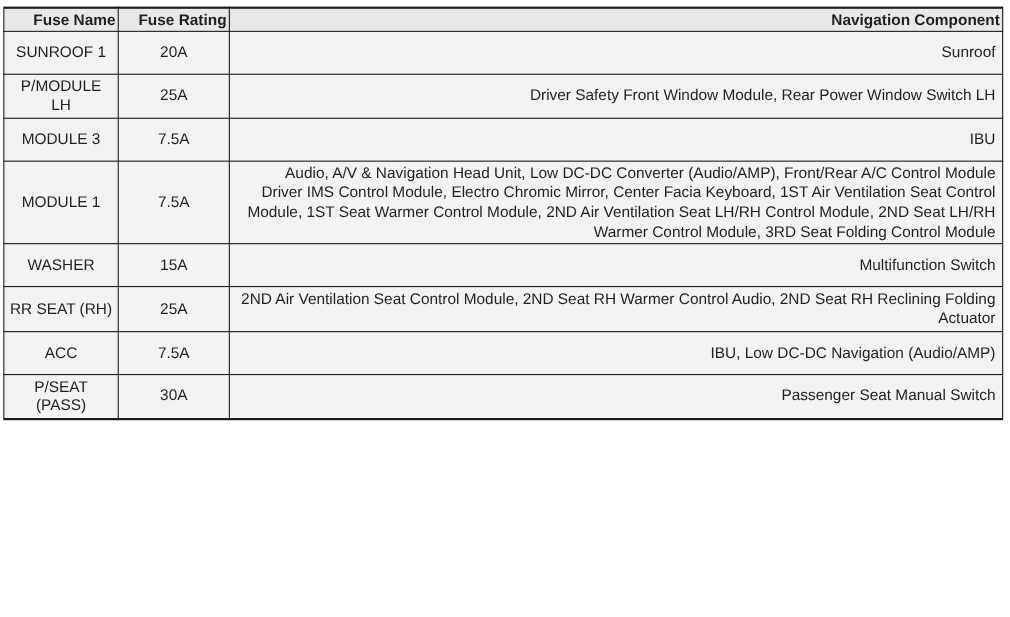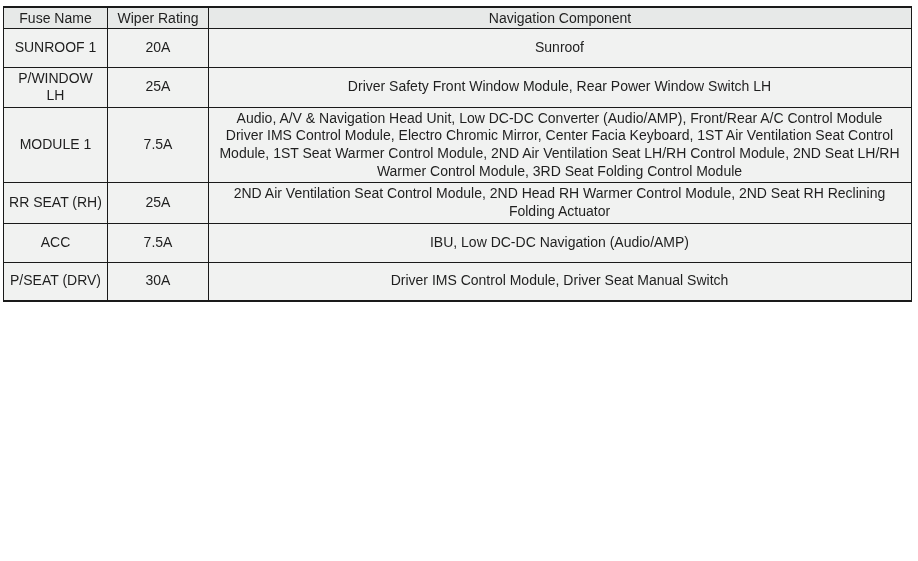--- a/index.html
+++ b/index.html
@@ -30,89 +30,100 @@
   table.fuse-table td {
     border: 1px solid var(--border-color, #1a1a1a);
     vertical-align: middle;
     box-sizing: border-box;
   }
   col.c-name   { width: 104px; }
   col.c-rating { width: 101px; }
   col.c-comp   { width: 703px; }
   thead th {
     background: var(--header-bg, #e7e9e8);
-    font-weight: normal;
-    text-align: center;
+    font-weight: bold;
+    text-align: right;
     height: 21px;
     padding: 1px 2px;
     font-size: 14px;
   }
   tbody td {
     background: var(--row-bg, #f1f2f1);
     height: 39px;
     padding: 2px 4px;
     line-height: 1.26;
   }
   tbody td.name,
   tbody td.rating {
     text-align: center;
     white-space: pre-line;
   }
   tbody td.component {
-    text-align: center;
+    text-align: right;
     padding-left: 5px;
     padding-right: 6px;
     white-space: pre-line;
   }
 </style>
 </head>
 <body>
 
 <div class="page">
   <table class="fuse-table">
     <colgroup>
       <col class="c-name">
       <col class="c-rating">
       <col class="c-comp">
     </colgroup>
     <thead>
       <tr>
         <th>Fuse Name</th>
-        <th>Wiper Rating</th>
+        <th>Fuse Rating</th>
         <th>Navigation Component</th>
       </tr>
     </thead>
     <tbody>
         <tr>
           <td class="name">SUNROOF 1</td>
           <td class="rating">20A</td>
           <td class="component">Sunroof</td>
         </tr>
         <tr>
-          <td class="name">P/WINDOW
+          <td class="name">P/MODULE
 LH</td>
           <td class="rating">25A</td>
           <td class="component">Driver Safety Front Window Module, Rear Power Window Switch LH</td>
+        </tr>
+        <tr>
+          <td class="name">MODULE 3</td>
+          <td class="rating">7.5A</td>
+          <td class="component">IBU</td>
         </tr>
         <tr>
           <td class="name">MODULE 1</td>
           <td class="rating">7.5A</td>
           <td class="component">Audio, A/V &amp; Navigation Head Unit, Low DC-DC Converter (Audio/AMP), Front/Rear A/C Control Module
 Driver IMS Control Module, Electro Chromic Mirror, Center Facia Keyboard, 1ST Air Ventilation Seat Control Module, 1ST Seat Warmer Control Module, 2ND Air Ventilation Seat LH/RH Control Module, 2ND Seat LH/RH Warmer Control Module, 3RD Seat Folding Control Module</td>
         </tr>
         <tr>
+          <td class="name">WASHER</td>
+          <td class="rating">15A</td>
+          <td class="component">Multifunction Switch</td>
+        </tr>
+        <tr>
           <td class="name">RR SEAT (RH)</td>
           <td class="rating">25A</td>
-          <td class="component">2ND Air Ventilation Seat Control Module, 2ND Head RH Warmer Control Module, 2ND Seat RH Reclining Folding Actuator</td>
+          <td class="component">2ND Air Ventilation Seat Control Module, 2ND Seat RH Warmer Control Audio, 2ND Seat RH Reclining Folding Actuator</td>
         </tr>
         <tr>
           <td class="name">ACC</td>
           <td class="rating">7.5A</td>
           <td class="component">IBU, Low DC-DC Navigation (Audio/AMP)</td>
         </tr>
         <tr>
-          <td class="name">P/SEAT (DRV)</td>
+          <td class="name">P/SEAT
+(PASS)</td>
           <td class="rating">30A</td>
-          <td class="component">Driver IMS Control Module, Driver Seat Manual Switch</td>
+          <td class="component">Passenger Seat Manual Switch</td>
         </tr>
       </tbody>
   </table>
 </div>
 
 </body></html>

